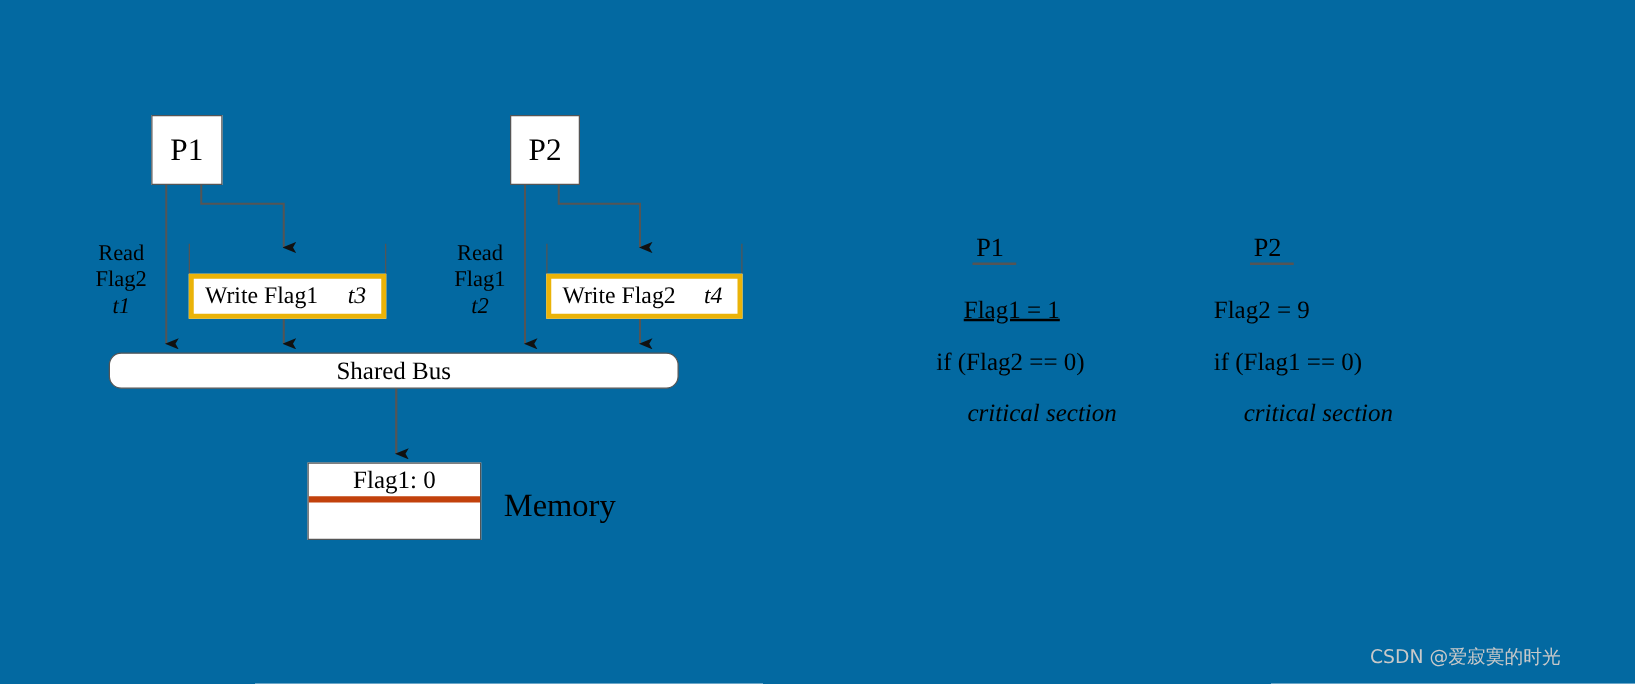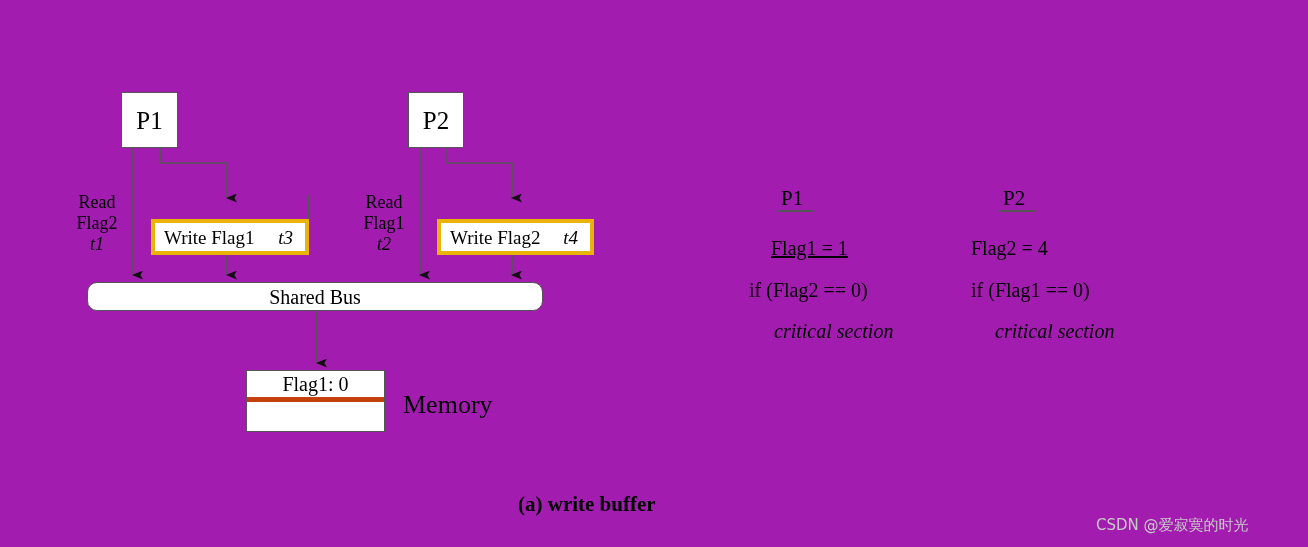--- a/index.html
+++ b/index.html
@@ -4,21 +4,21 @@
 <style>
   html, body {
     margin: 0;
     padding: 0;
     background: #ffffff;
   }
   #page {
     position: relative;
     width: 1308px;
     height: 547px;
-    background: #a21caf;
+    background: #0369a1;
     font-family: "Liberation Serif", "DejaVu Serif", serif;
     color: #000000;
     overflow: hidden;
   }
 
   
   .abs { position: absolute; }
 
   .box {
     position: absolute;
@@ -219,33 +219,32 @@
   </div>
 
   <div class="box" style="left:246px; top:370px; width:139px; height:62px;">
     <div class="mem-row top" style="top:0; height:31px;">
       <span>Flag1: 0</span>
     </div>
   </div>
 
   <div class="mem-caption" style="left:403px; top:392px;">Memory</div>
 
-  <div class="fig-caption" style="left:518px; top:494px;">(a) write buffer</div>
 
   <div class="code-col">
     <div class="code-head" style="left:781px; top:188px;">P1</div>
     <div class="code-head-rule" style="left:778px; top:210px; width:35px;"></div>
     <div class="code-line" style="left:771px; top:238px;text-decoration:underline;">Flag1 = 1</div>
     <div class="code-line" style="left:749px; top:280px;">if (Flag2 == 0)</div>
     <div class="code-line italic" style="left:774px; top:321px;">critical section</div>
   </div>
 
   <div class="code-col">
     <div class="code-head" style="left:1003px; top:188px;">P2</div>
     <div class="code-head-rule" style="left:1000px; top:210px; width:35px;"></div>
-    <div class="code-line" style="left:971px; top:238px;">Flag2 = 4</div>
+    <div class="code-line" style="left:971px; top:238px;">Flag2 = 9</div>
     <div class="code-line" style="left:971px; top:280px;">if (Flag1 == 0)</div>
     <div class="code-line italic" style="left:995px; top:321px;">critical section</div>
   </div>
 
   <div class="watermark" style="left:1096px; top:516px;">CSDN @爱寂寞的时光</div>
 
 </div>
 
 </body></html>

